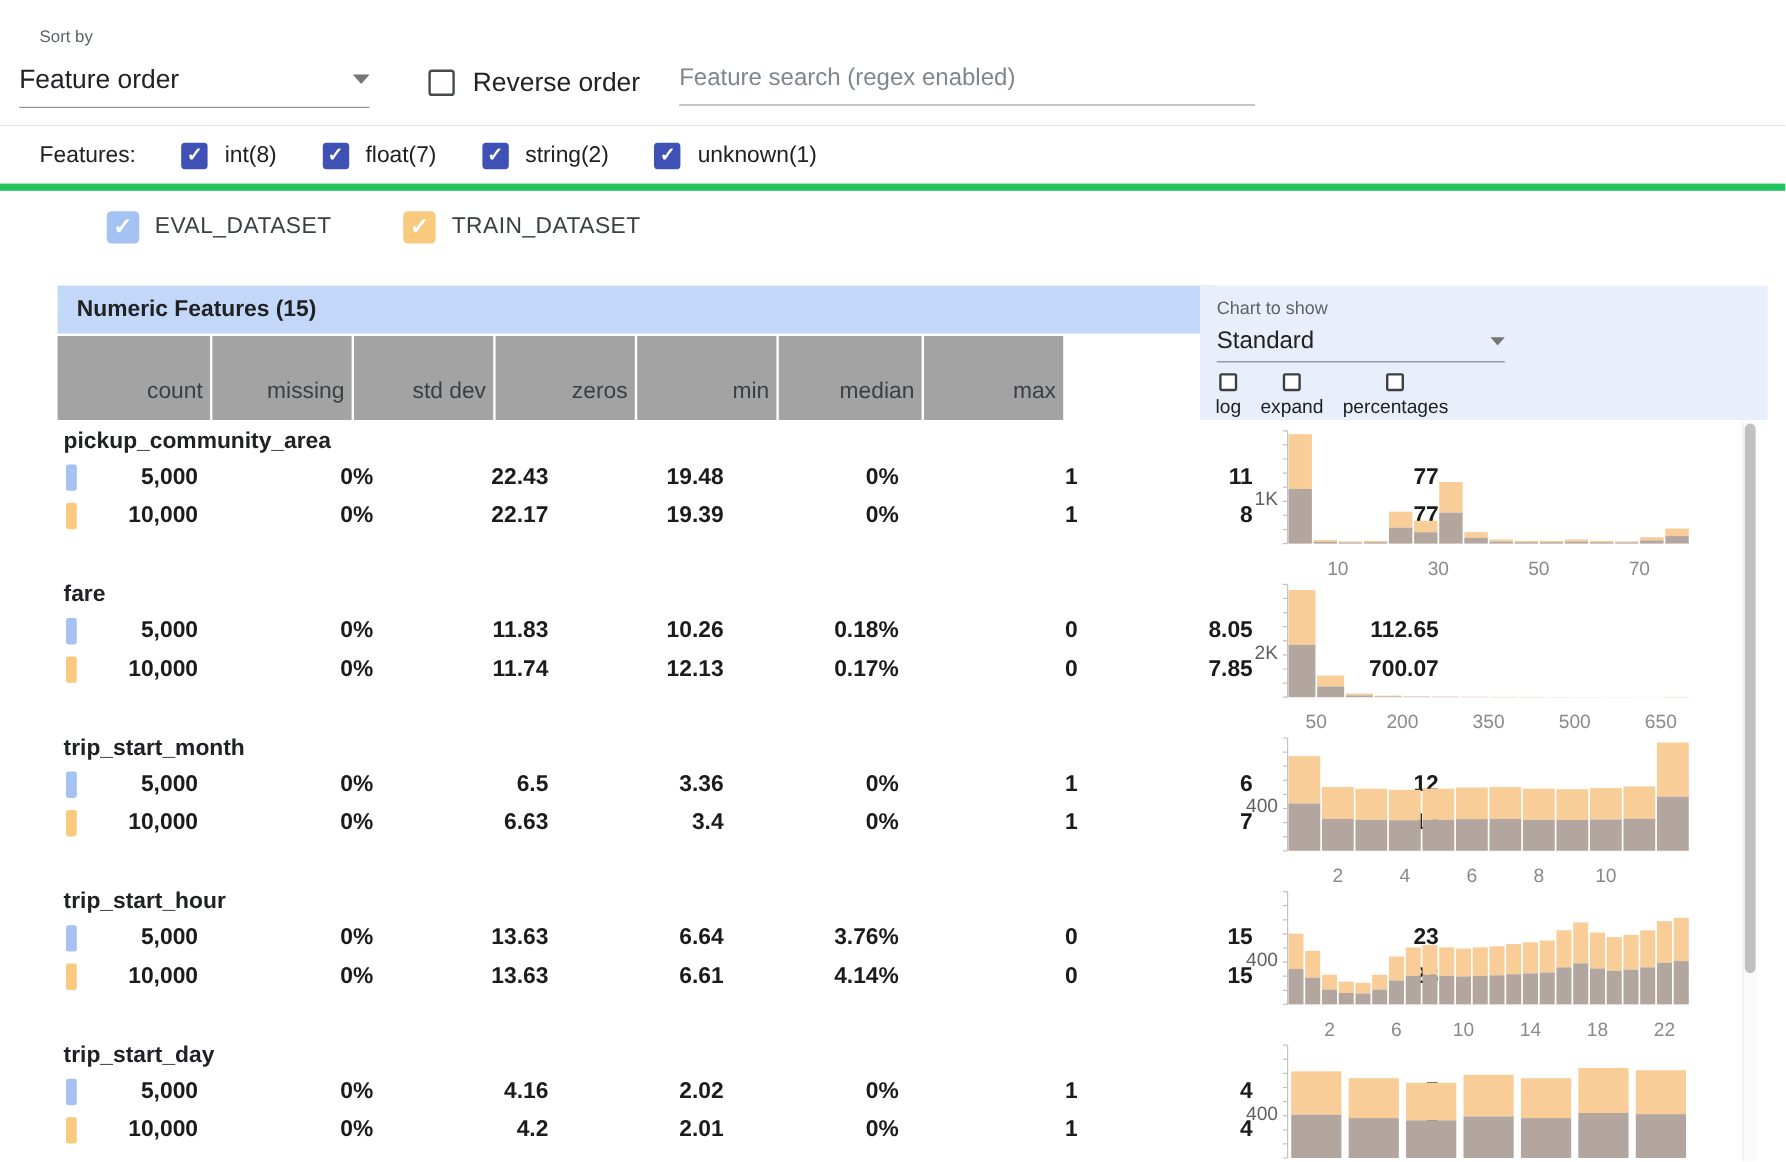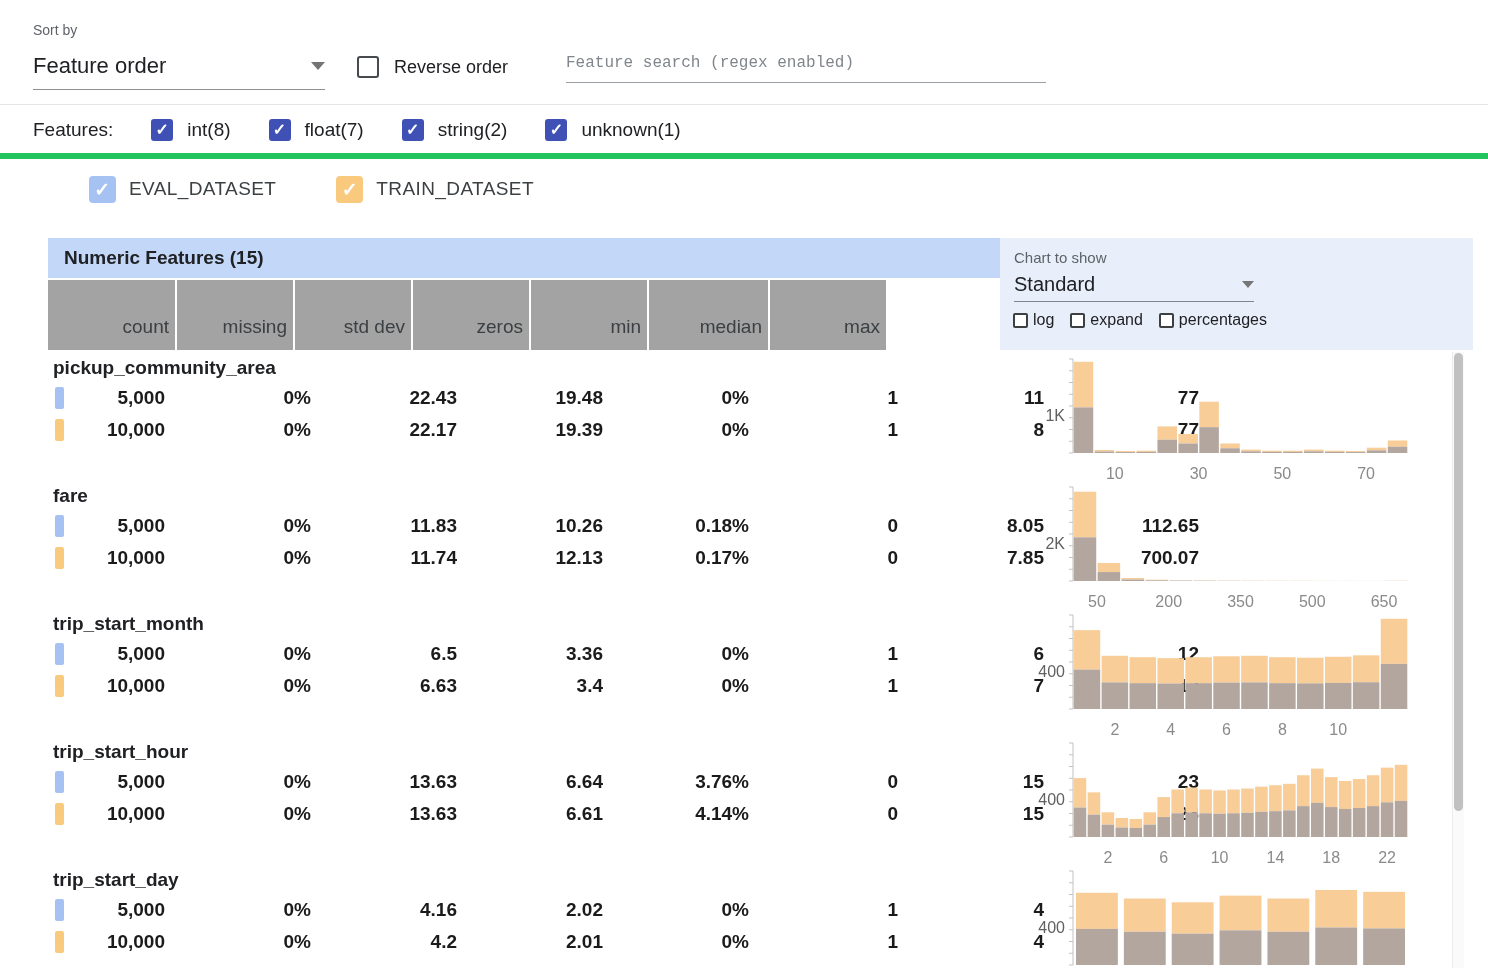--- a/index.html
+++ b/index.html
@@ -7,25 +7,25 @@
   body {
     width:1488px; height:968px; overflow:hidden; position:relative;
     background:#ffffff; color:#202124;
     font-family:"Liberation Sans", sans-serif;
   }
   .caret { width:0; height:0; border-left:7px solid transparent; border-right:7px solid transparent; border-top:8px solid #757575; display:inline-block; }
 
   
   .toolbar { position:absolute; top:0; left:0; width:1488px; height:105px; border-bottom:1px solid #e4e4e4; background:#fff;padding-left:32px; }
   .sortby-label { position:absolute; left:33px; top:22px; font-size:14px; color:#5f6368; }
-  .sortby-select { position:absolute; left:33px; top:46px; width:292px; height:44px; border-bottom:1px solid #8f8f8f; font-size:22px; display:flex; align-items:center; justify-content:space-between; cursor:pointer; padding-bottom:4px; }
-  .reverse-wrap { position:absolute; left:357px; top:56px; display:flex; gap:15px; align-items:center; font-size:18px; cursor:pointer; }
+  .sortby-select { position:absolute; left:16px; top:46px; width:292px; height:44px; border-bottom:1px solid #8f8f8f; font-size:22px; display:flex; align-items:center; justify-content:space-between; cursor:pointer; padding-bottom:4px; }
+  .reverse-wrap { position:absolute; left:357px; top:56px; display:flex; gap:15px; align-items:center; font-size:22px; cursor:pointer; }
   .cb-unchecked { width:22px; height:22px; border:2px solid #464a4e; border-radius:3px; background:#fff; flex:0 0 auto; }
   .search-wrap { position:absolute; left:566px; top:48px; width:480px; }
-  .search { width:100%; border:none; border-bottom:1px solid #9aa0a6; font-size:16px; padding:6px 0 10px 0; outline:none; color:#4c1d95; font-family:Liberation Mono, monospace; background:transparent; }
+  .search { width:100%; border:none; border-bottom:1px solid #9aa0a6; font-size:20px; padding:6px 0 10px 0; outline:none; color:#4c1d95; font-family:Liberation Sans, sans-serif; background:transparent; }
   .search::placeholder { color:#80868b; }
 
   
   .features-bar { position:absolute; top:106px; left:0; width:1488px; height:53px; border-bottom:6px solid #22c55e; display:flex; align-items:center; background:#fff; }
   .features-label { margin-left:33px; font-size:19px; }
   .feat-opts { display:flex; align-items:center; }
   .feat-opt { display:flex; align-items:center; gap:14px; margin-left:38px; font-size:19px; cursor:pointer; }
   .cb-indigo { width:22px; height:22px; border-radius:3px; background:#3f51b5; color:#fff; font-size:16px; line-height:22px; text-align:center; font-weight:bold; flex:0 0 auto; }
 
   
@@ -36,21 +36,21 @@
   .cb-legend { width:27px; height:27px; border-radius:4px; color:#fff; font-size:19px; line-height:27px; text-align:center; font-weight:bold; flex:0 0 auto; }
 
   
   .table-area { position:absolute; top:238px; left:0; width:1488px; }
   .title-bar { position:absolute; left:48px; top:0; width:965px; height:40px; background:#c3d8f8; display:flex; align-items:center; font-weight:bold; font-size:19px; padding-left:16px; }
   .chart-panel { position:absolute; left:1000px; top:0; width:473px; height:112px; background:#e9effa; }
   .cp-label { margin:11px 0 0 14px; font-size:15px; color:#5f6368; }
   .cp-select { margin:7px 0 0 14px; width:240px; display:flex; justify-content:space-between; align-items:center; border-bottom:1px solid #80868b; font-size:20px; padding-bottom:5px; cursor:pointer; }
   .cp-select .caret { border-left-width:6px; border-right-width:6px; border-top-width:7px; }
   .cp-toggles { margin:9px 0 0 13px; display:flex; gap:16px; align-items:center; }
-  .cp-toggle { display:flex; align-items:center; gap:5px; font-size:16px; cursor:pointer; }
+  .cp-toggle { display:flex; align-items:center; gap:5px; font-size:16px; cursor:pointer;flex-direction:column; }
   .cb-small { width:15px; height:15px; border:2px solid #3c4043; border-radius:2px; background:#fff; flex:0 0 auto; }
 
   .grid8 { display:grid; grid-template-columns:127px 116px 116px 116px 116px 119px 116px 125px; column-gap:2px; width:965px; }
   .col-headers { position:absolute; left:48px; top:42px; height:70px; }
   .col-h { background:#a3a3a3; display:flex; align-items:flex-end; justify-content:flex-end; padding:0 6px 12px 0; font-size:19px; color:#3c4043; }
 
   .blocks { position:absolute; left:48px; top:114px; width:1440px; }
   .block { position:relative; height:128px; }
   .fname { height:30px; line-height:32px; font-weight:bold; font-size:19px; padding-left:5px; }
   .drow { height:32px; align-items:center; position:relative;gap:30px; }

